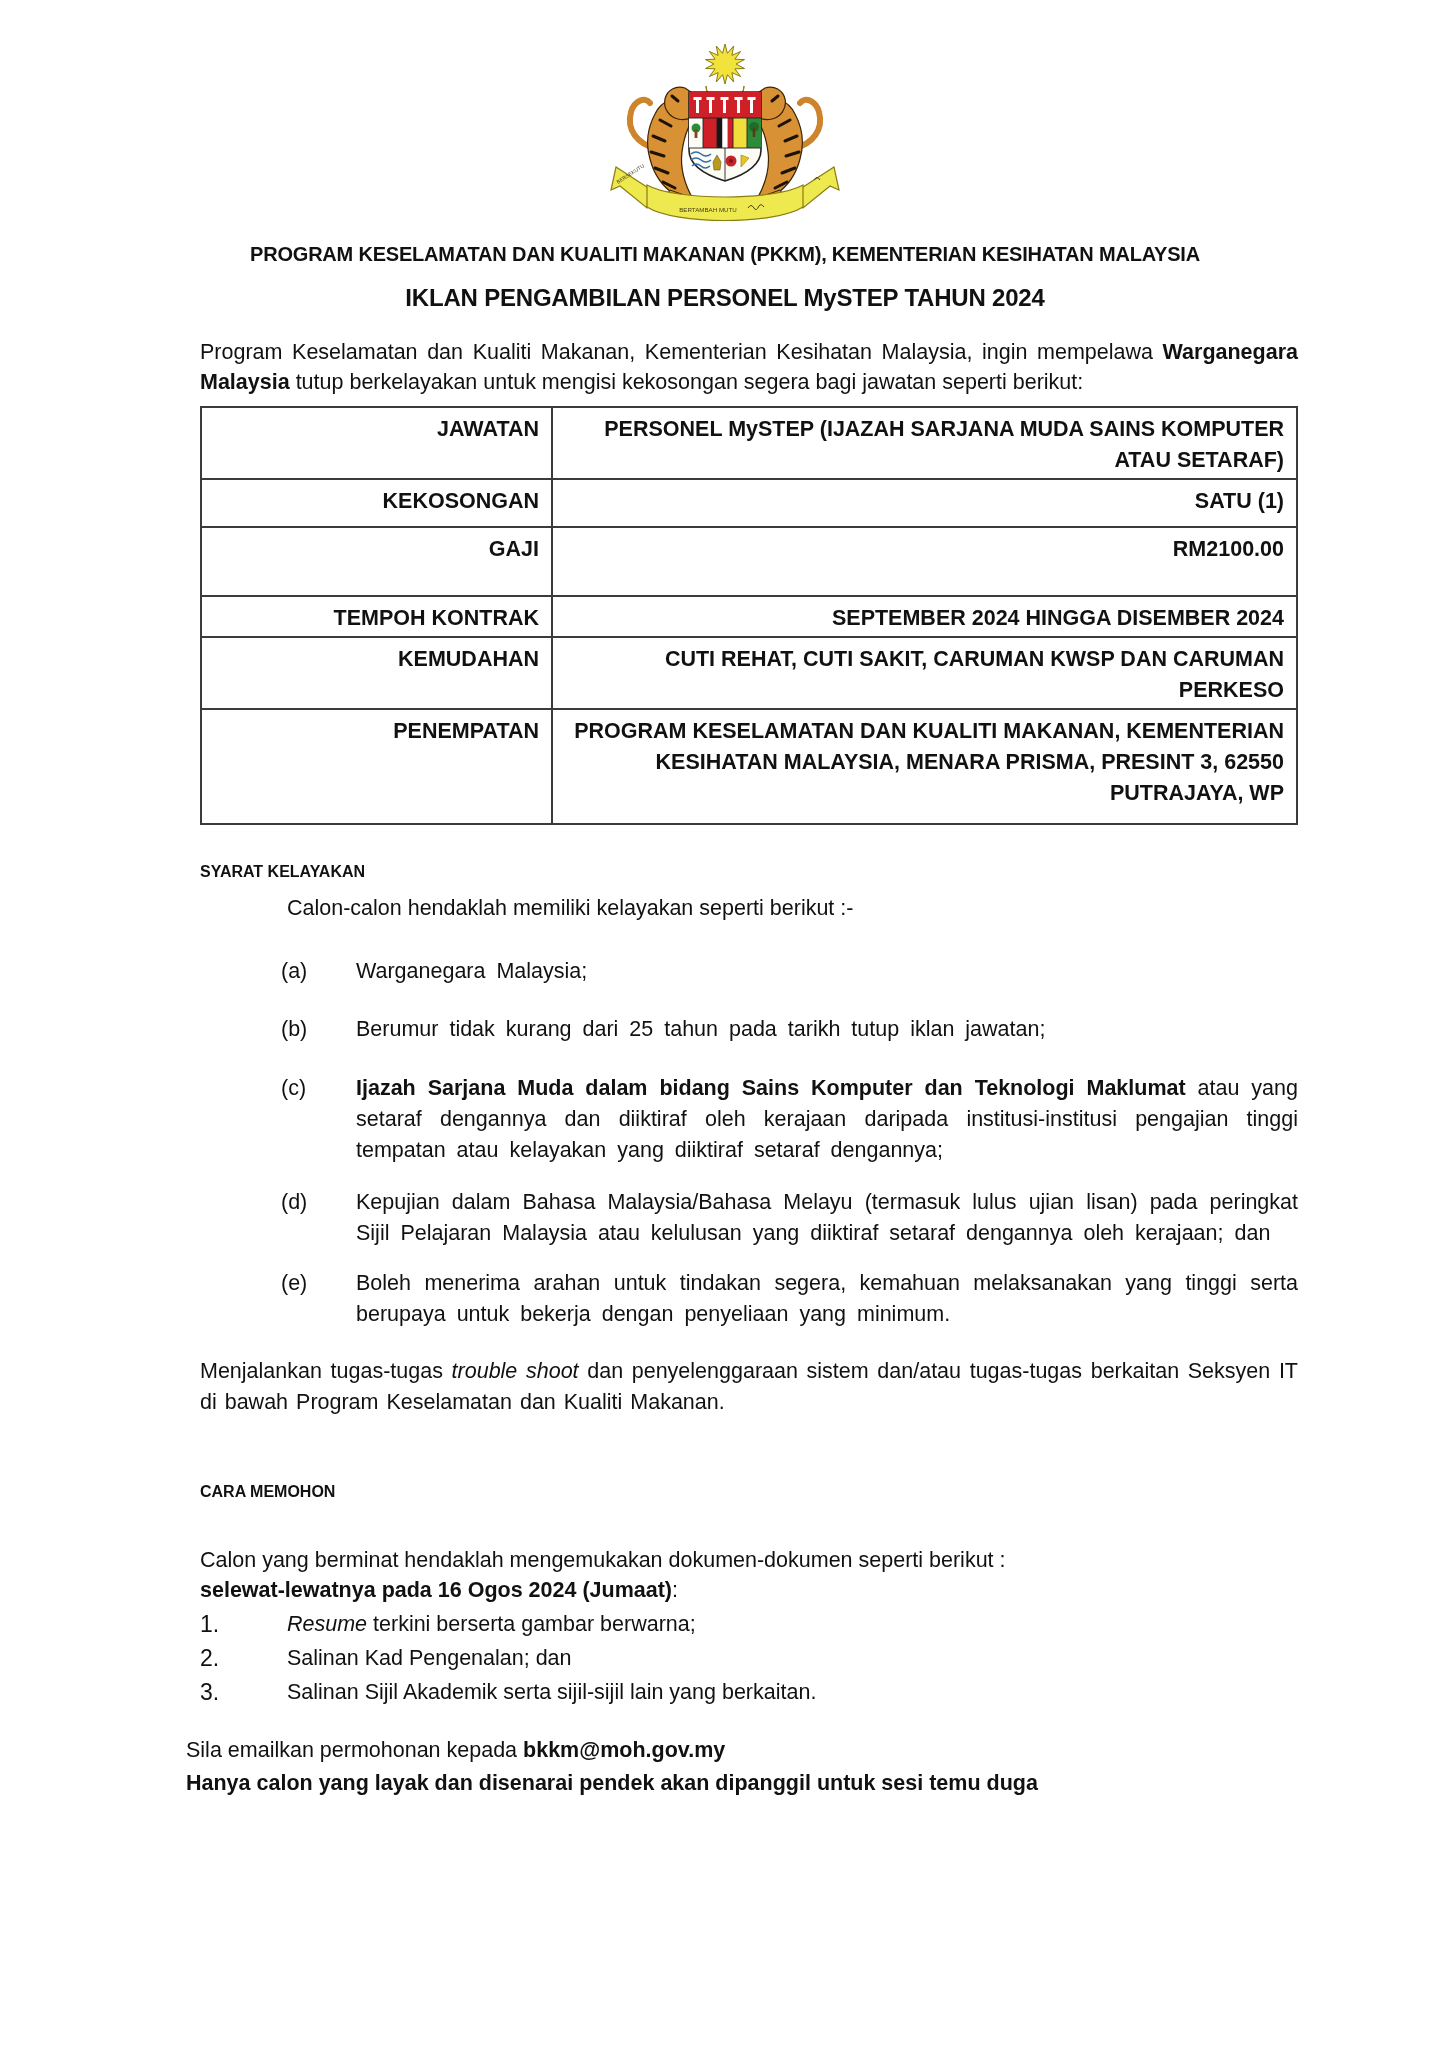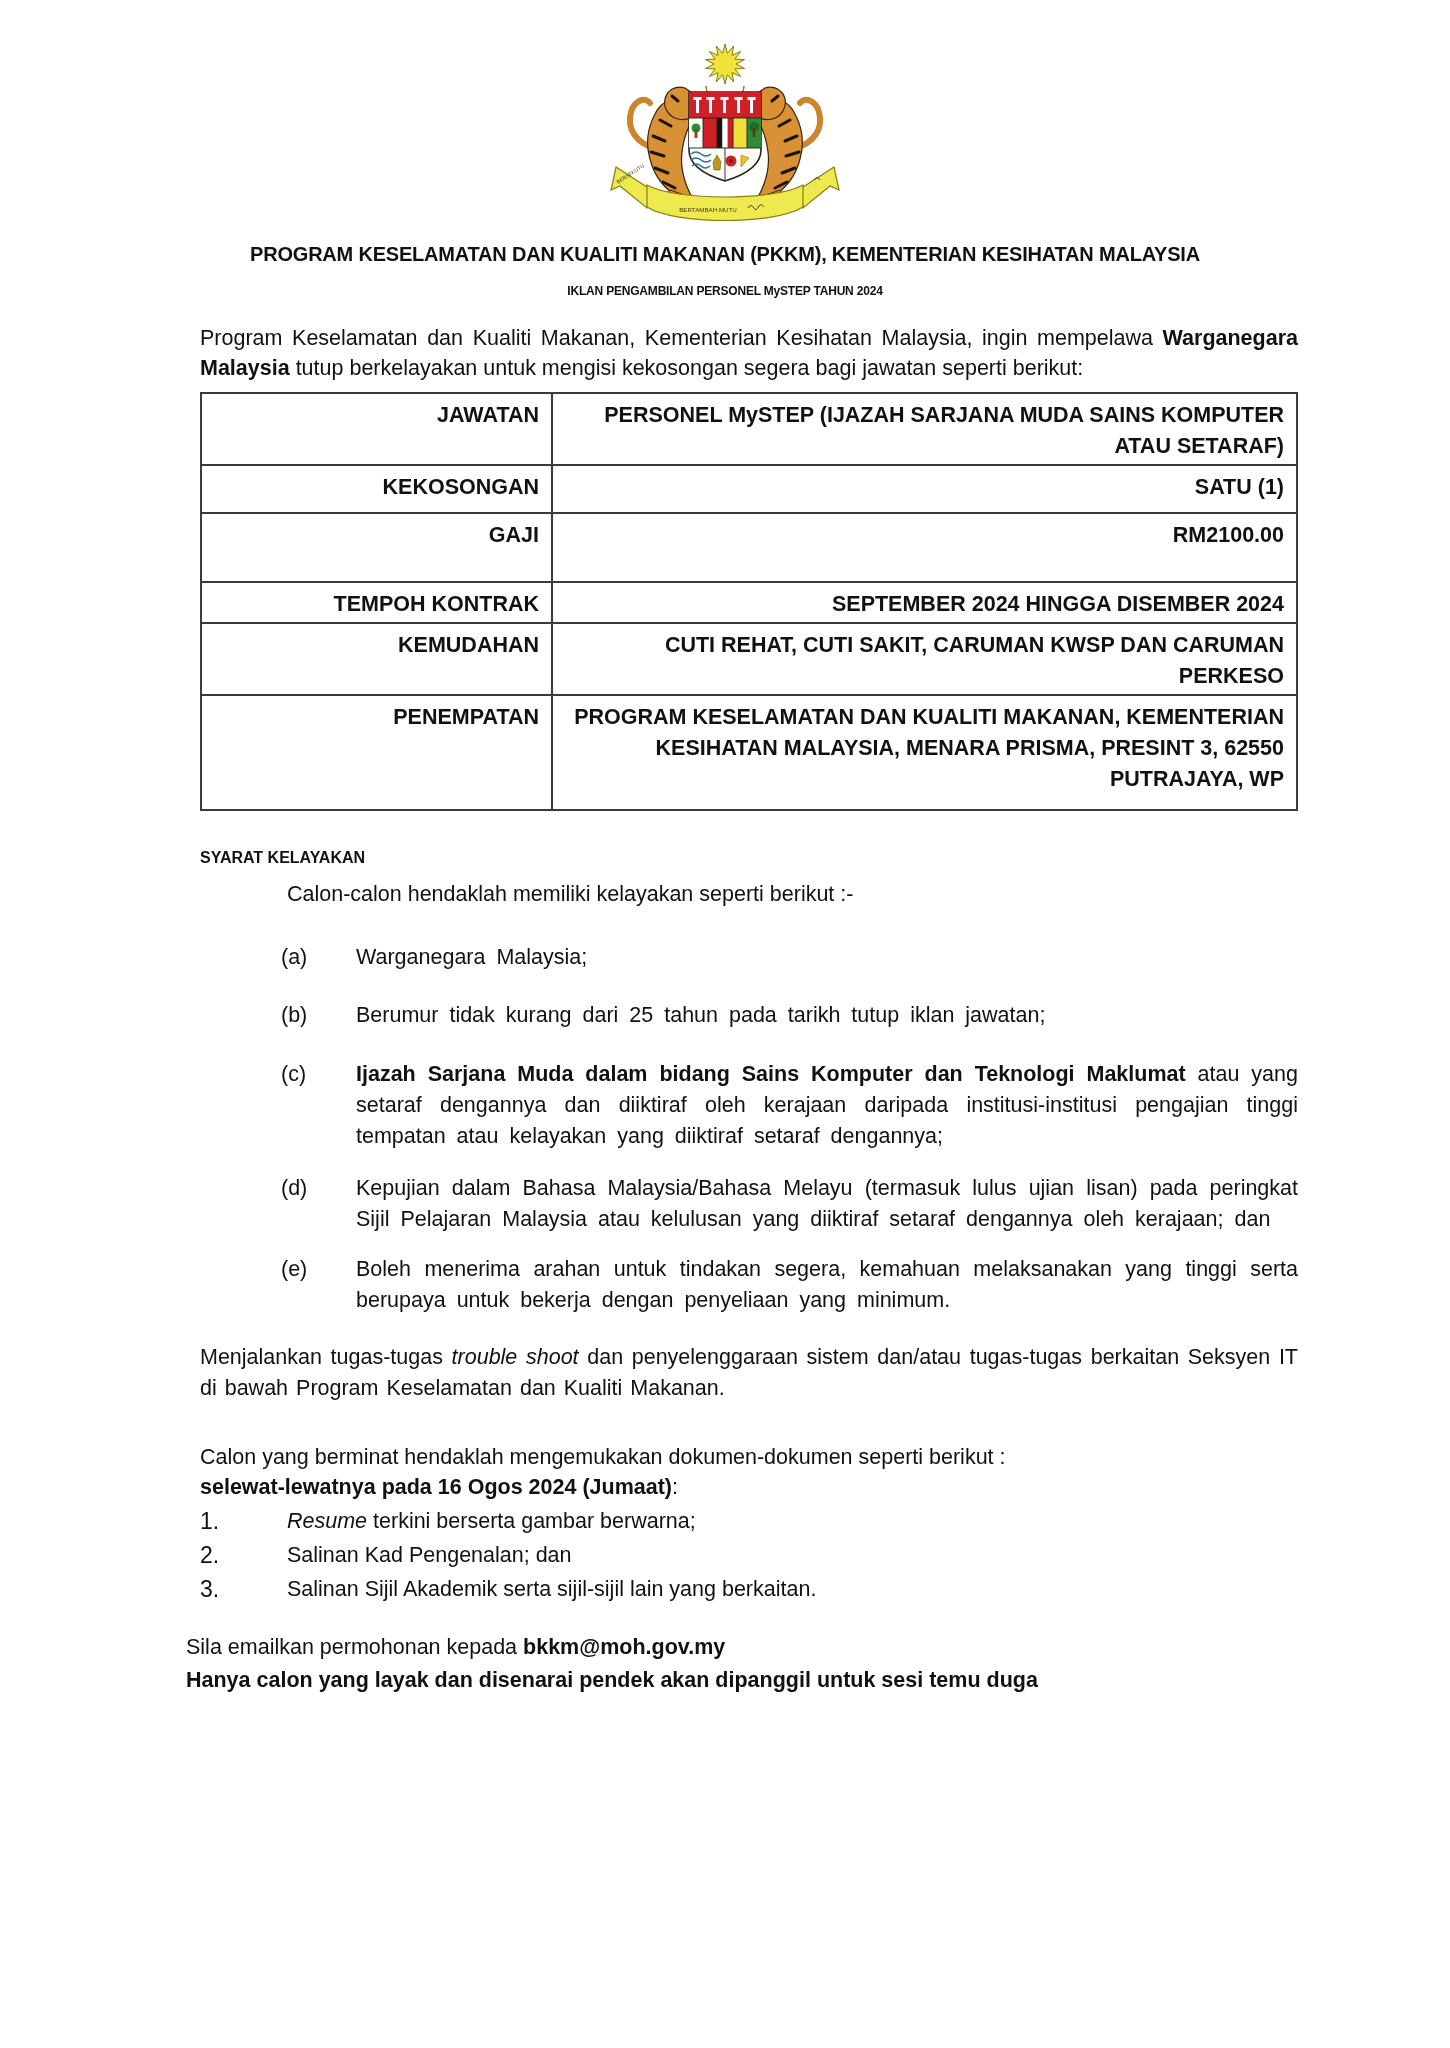--- a/index.html
+++ b/index.html
@@ -13,21 +13,21 @@
     overflow:hidden;
   }
   .header { text-align:center; }
   .emblem-wrap { margin-top:40px; height:195px; display:flex; justify-content:center; }
   .doc-title1 {
     margin-top:8px;
     font-size:20px; font-weight:bold; letter-spacing:-0.2px;
   }
   .doc-title2 {
     margin-top:18px;
-    font-size:12px; font-weight:bold; letter-spacing:-0.2px;
+    font-size:24px; font-weight:bold; letter-spacing:-0.2px;
   }
   .content {
     margin:0 152px 0 200px;  
     font-size:21.5px; line-height:30px;
   }
   .intro { margin:25px 0 0 0; text-align:justify; }
   b { font-weight:bold; }
   i { font-style:italic; }
 
   table.jobtable {
@@ -206,20 +206,21 @@
       <span class="marker">(d)</span>
       <span class="itext"><b></b><span>Kepujian dalam Bahasa Malaysia/Bahasa Melayu (termasuk lulus ujian lisan) pada peringkat Sijil Pelajaran Malaysia atau kelulusan yang diiktiraf setaraf dengannya oleh kerajaan; dan</span></span>
     </div>
     <div class="req-item gap-e">
       <span class="marker">(e)</span>
       <span class="itext"><b></b><span>Boleh menerima arahan untuk tindakan segera, kemahuan melaksanakan yang tinggi serta berupaya untuk bekerja dengan penyeliaan yang minimum.</span></span>
     </div>
 
     <p class="skop-para"><span>Menjalankan tugas-tugas </span><i>trouble shoot</i><span> dan penyelenggaraan sistem dan/atau tugas-tugas berkaitan Seksyen IT di bawah Program Keselamatan dan Kualiti Makanan.</span></p>
 
+    <div class="sect-heading cara-heading">CARA MEMOHON</div>
 
     <div class="cara-intro">
       <div>Calon yang berminat hendaklah mengemukakan dokumen-dokumen seperti berikut :</div>
       <div><b>selewat-lewatnya pada 16 Ogos 2024 (Jumaat)</b><span>:</span></div>
     </div>
 
     <div class="doc-list">
       <div class="doc-item">
         <span class="num">1.</span>
         <span class="dtext"><i>Resume</i><span> terkini berserta gambar berwarna;</span></span>

